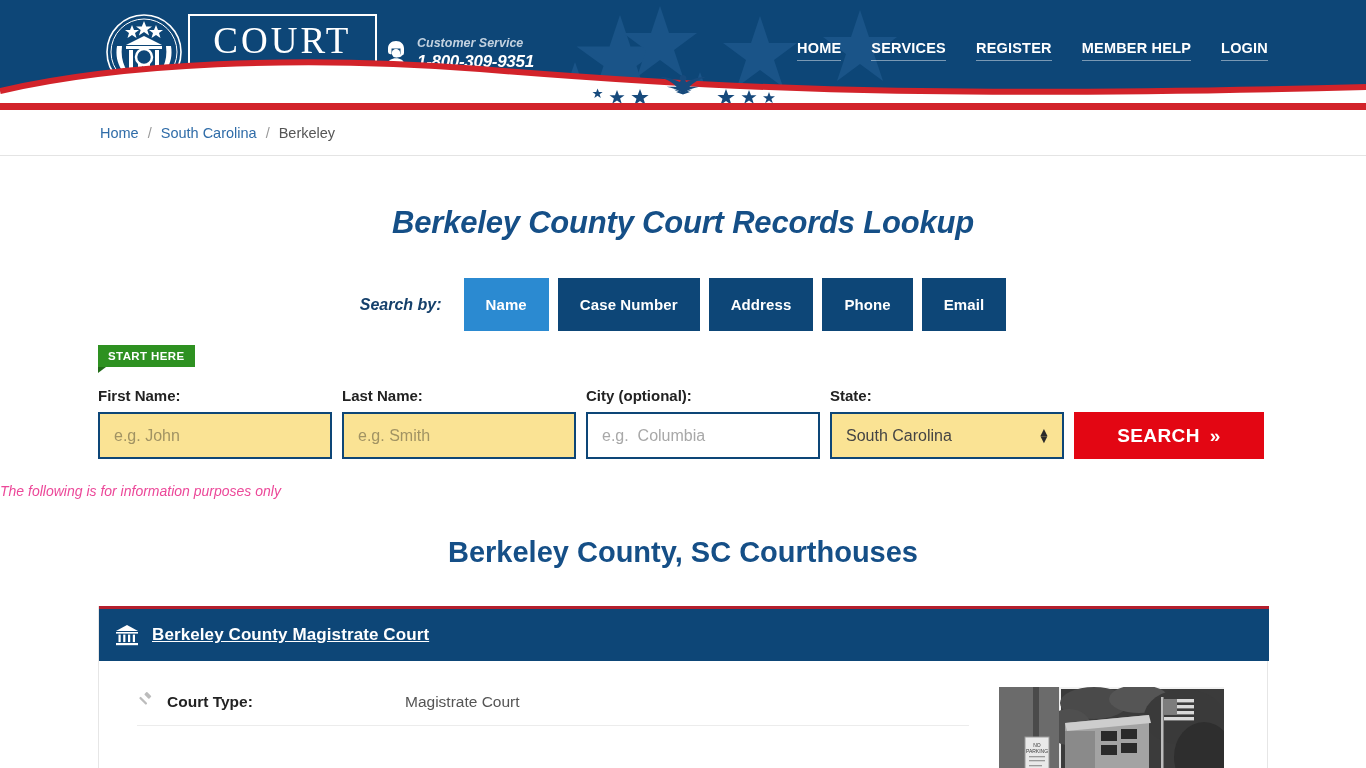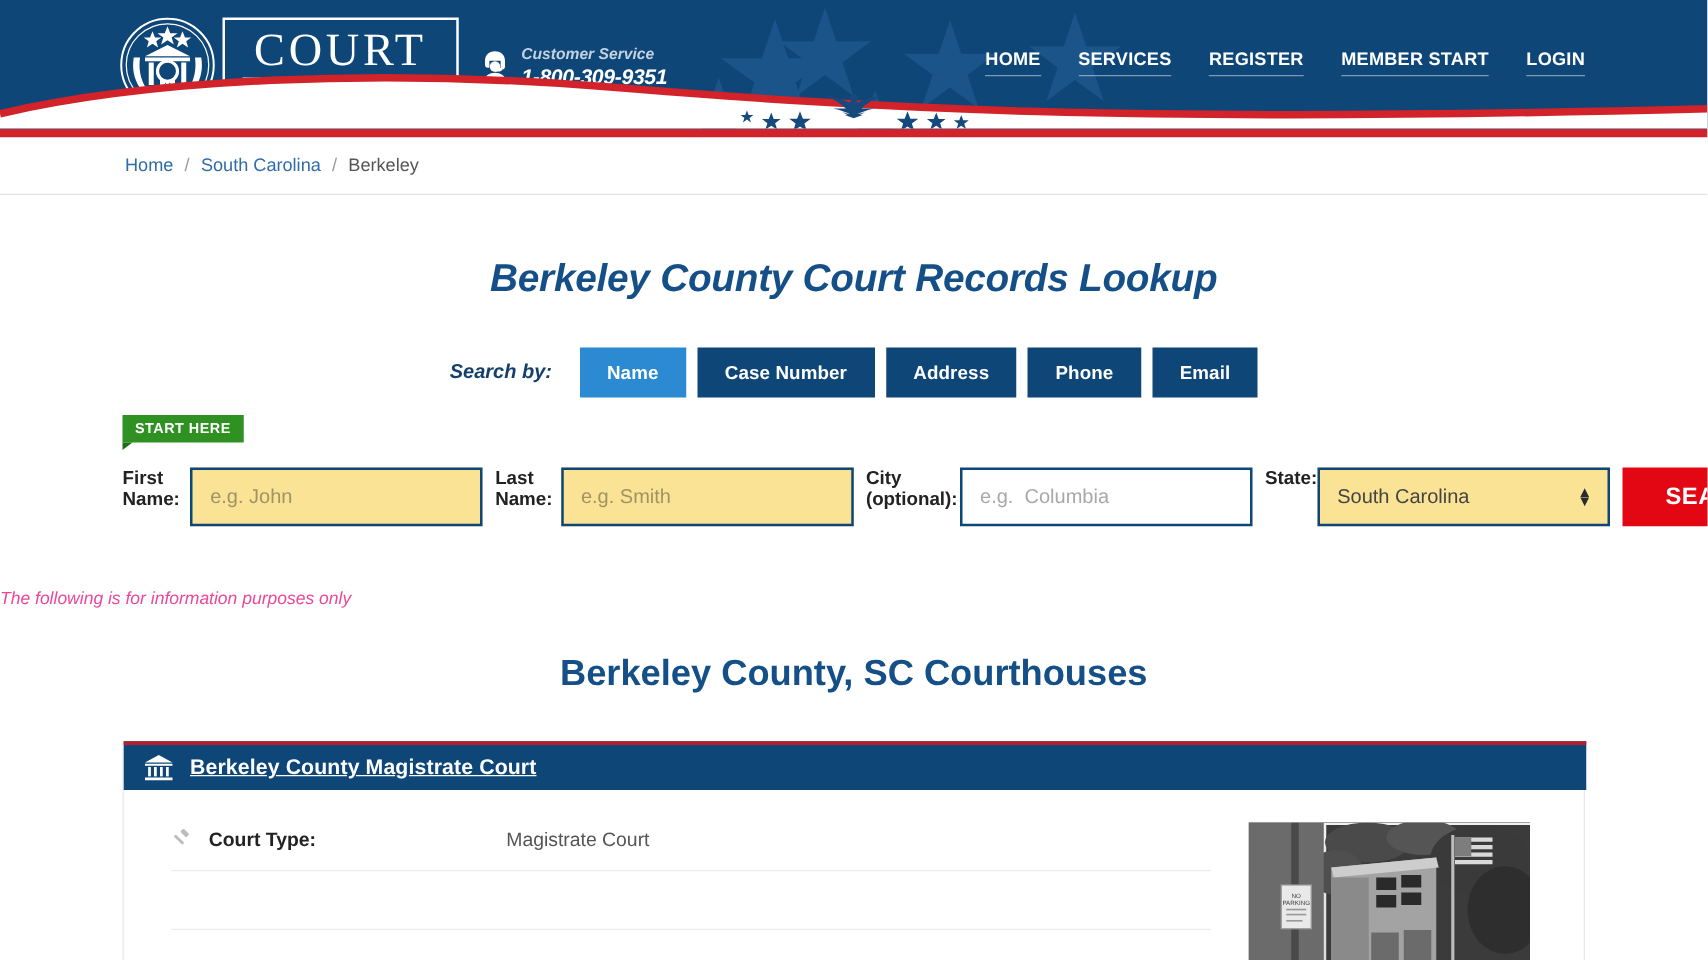--- a/index.html
+++ b/index.html
@@ -25,21 +25,21 @@
     pointer-events: none;
   }
   .hdr-inner {
     position: relative;
     z-index: 3;
     width: 1366px;
     height: 103px;
   }
   .logo-wrap {
     position: absolute;
-    left: 94px; top: 12px;
+    left: 104px; top: 12px;
     display: flex; align-items: center;
   }
   .seal {
     width: 80px; height: 80px;
     position: relative;
     flex: 0 0 80px;
   }
   .logo-text-box {
     border: 2px solid #ffffff;
     margin-left: 4px;
@@ -128,21 +128,21 @@
     margin-top: 37px;
     display: flex; align-items: center; justify-content: center;
     gap: 0;
   }
   .searchby-label {
     font-size: 16px; font-weight: bold; font-style: italic;
     color: #15406b;
     margin-right: 22px;
   }
   .tabbtn {
-    height: 40px;
+    height: 53px;
     background: #0d4677;
     color: #fff;
     font-size: 15px; font-weight: bold;
     border: none;
     padding: 0 22px;
     margin-right: 9px;
     cursor: pointer;
     letter-spacing: 0.1px;
   }
   .tabbtn.active { background: #2b8ad1; }
@@ -164,21 +164,21 @@
     position: absolute;
     left: 0; bottom: -6px;
     border-left: 8px solid #216c18;
     border-bottom: 6px solid transparent;
   }
   .fields {
     position: absolute;
     left: 98px; top: 42px;
     display: flex; align-items: flex-end; gap: 10px;
   }
-  .field { display: flex; }
+  .field { display: flex; flex-direction: column; }
   .field label {
     font-size: 15px; font-weight: bold; color: #222;
     margin-bottom: 8px;
   }
   .field input, .field select {
     height: 47px;
     border: 2px solid #0d4677;
     font-size: 16px;
     font-family: "Liberation Sans", sans-serif;
     padding: 0 14px;
@@ -236,21 +236,21 @@
   .card {
     position: relative;
     margin: 37px auto 0 auto;
     width: 1170px;
     background: #fff;
     border-left: 1px solid #e6e6e6;
     border-right: 1px solid #e6e6e6;
   }
   .card-head {
     width: 1170px;
-    height: 39px;
+    height: 55px;
     background: #0d4677;
     border-top: 3px solid #b41f2e;
     display: flex; align-items: center;
     padding-left: 16px;
     gap: 13px;
   }
   .bank-icon { width: 24px; height: 22px; flex: 0 0 24px; }
   .card-head a {
     color: #ffffff;
     font-size: 17px; font-weight: bold;
@@ -337,21 +337,21 @@
       <div>
         <div class="cs-title">Customer Service</div>
         <div class="cs-phone">1-800-309-9351</div>
       </div>
     </div>
 
     <div class="nav">
       <a href="#">HOME</a>
       <a href="#">SERVICES</a>
       <a href="#">REGISTER</a>
-      <a href="#">MEMBER START</a>
+      <a href="#">MEMBER HELP</a>
       <a href="#">LOGIN</a>
     </div>
   </div>
 
   <svg class="swoosh" viewBox="0 0 1366 46" preserveAspectRatio="none">
     <path d="M0 46 L0 34 C120 6 300 -2 480 12 C700 30 900 42 1366 30 L1366 46 Z" fill="#ffffff"></path>
     <path d="M0 34 C120 6 300 -2 480 12 C700 30 900 42 1366 30" stroke="#d2232a" stroke-width="6" fill="none"></path>
   </svg>
   <svg class="swoosh" viewBox="0 0 1366 46" preserveAspectRatio="none" style="z-index:5">
     <g fill="#174a7c" transform="translate(683,30)">

